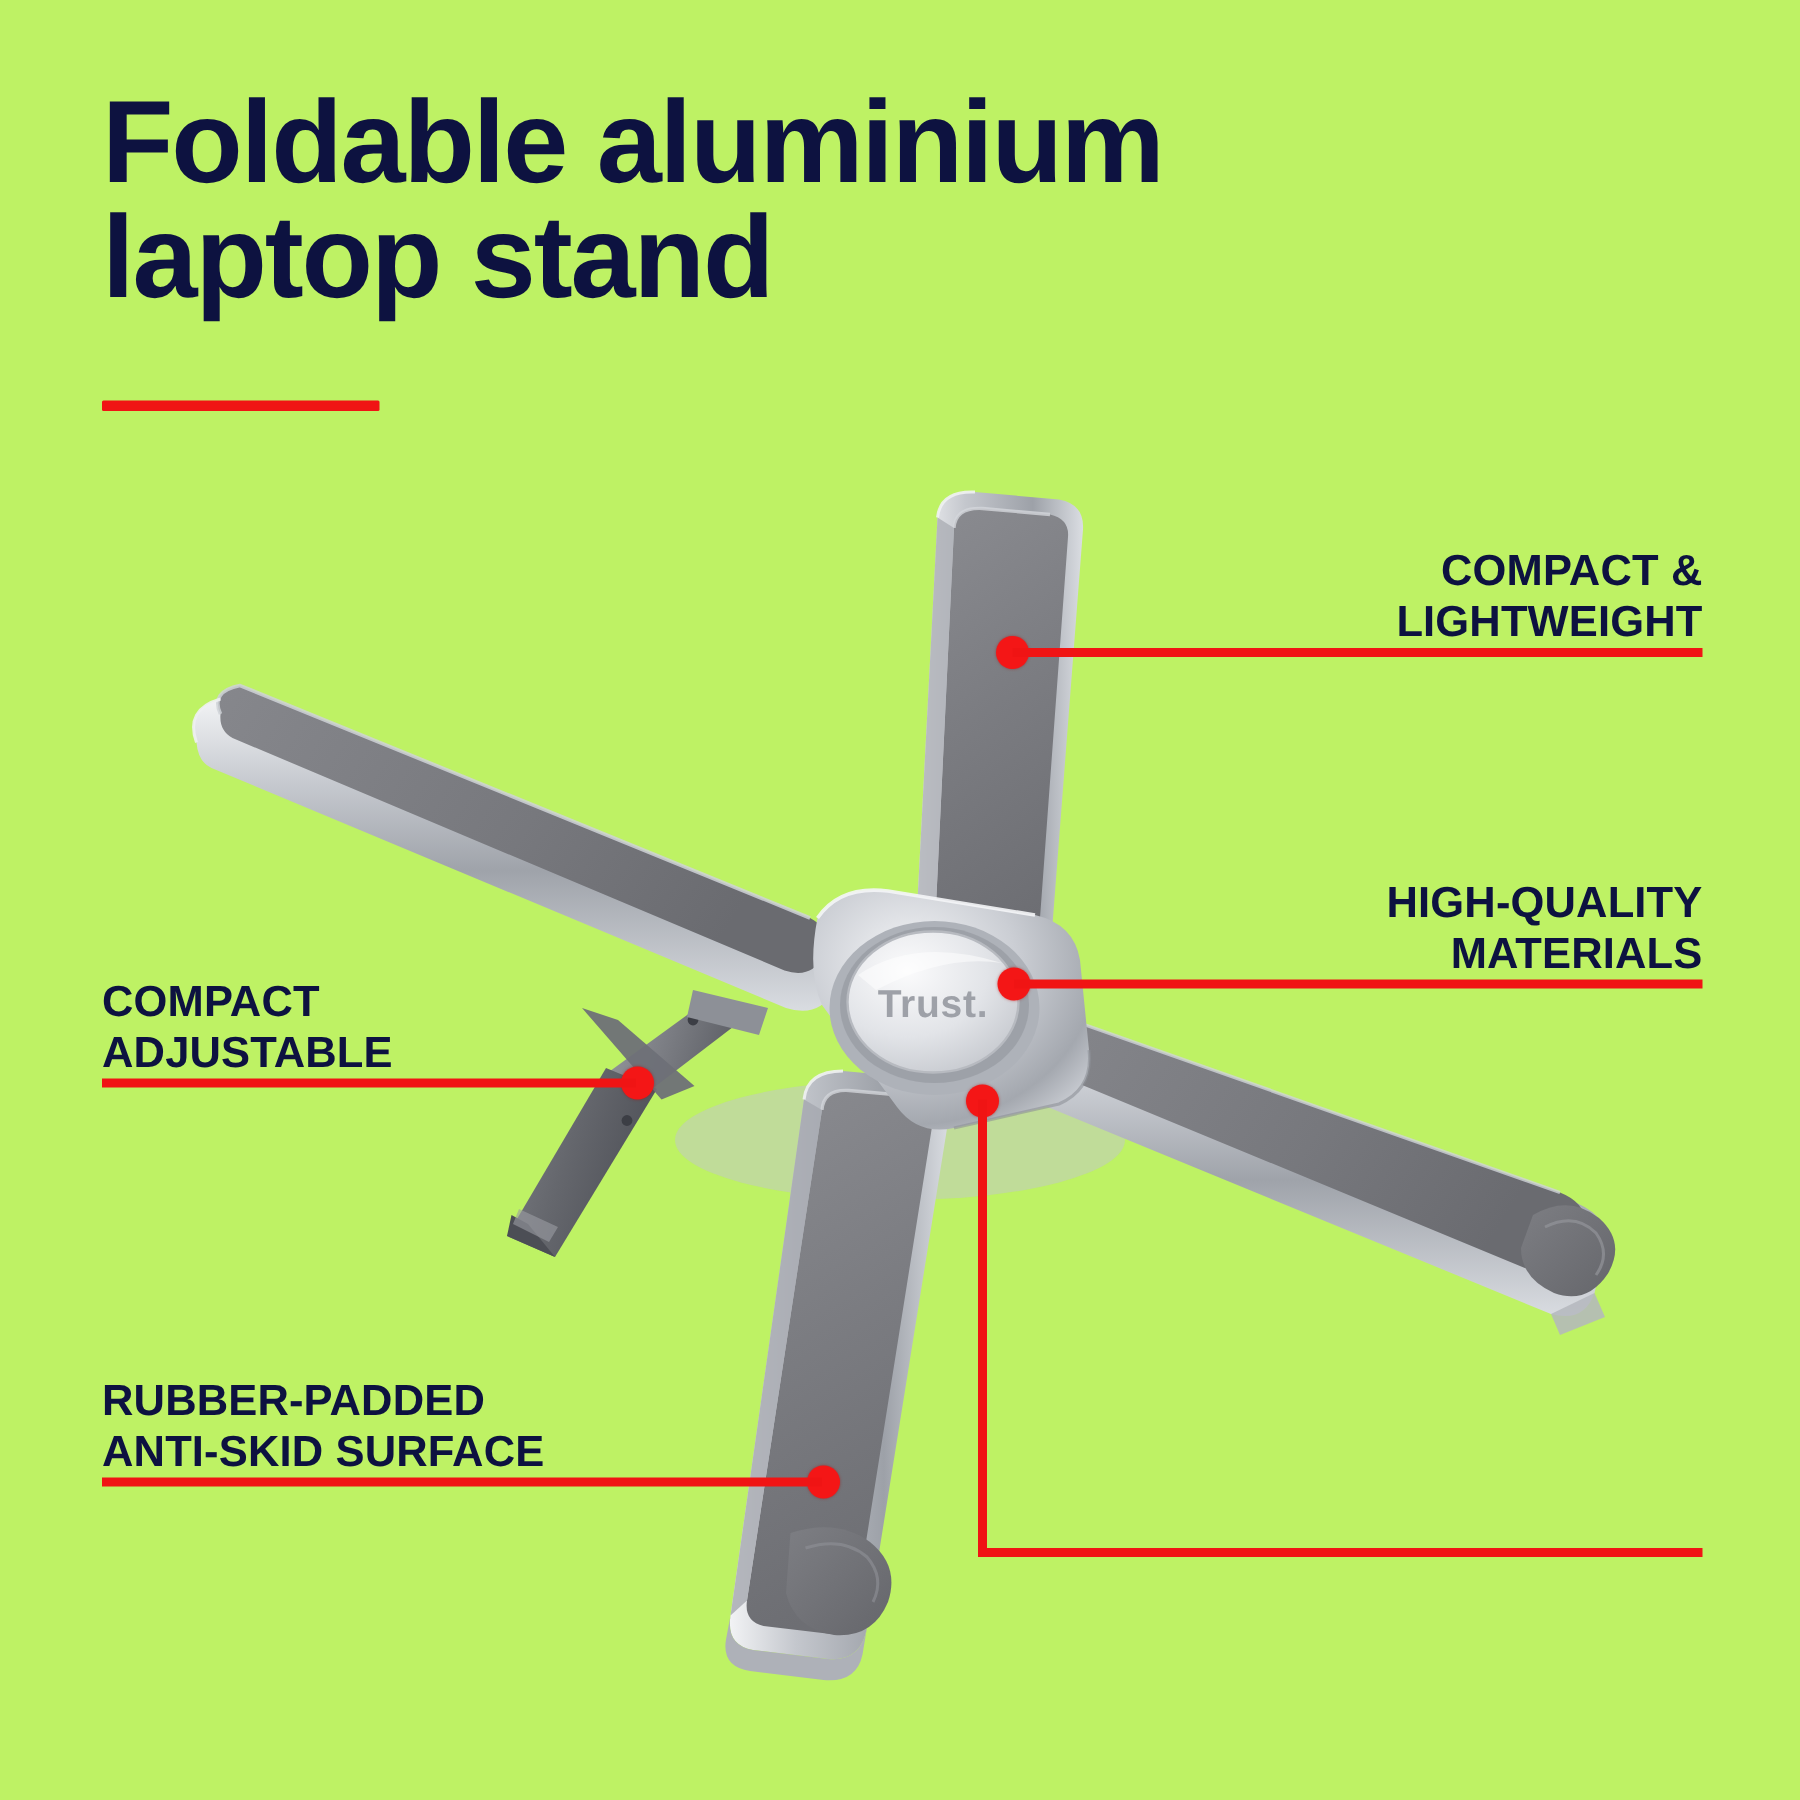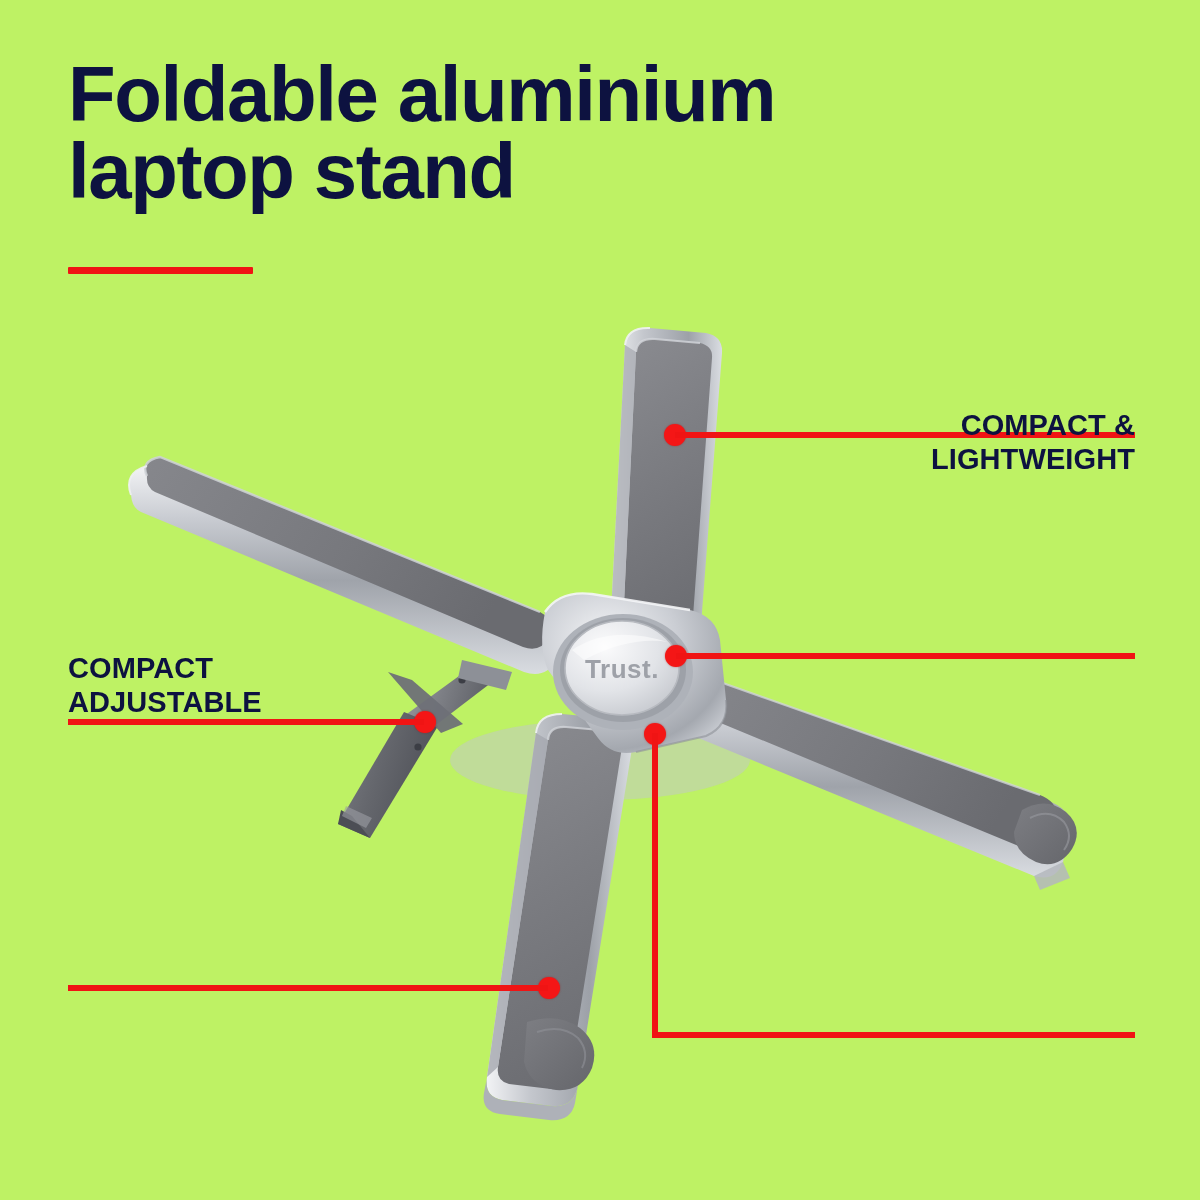--- a/index.html
+++ b/index.html
@@ -45,21 +45,21 @@
   .callout-text {
     position: absolute;
     color: #0d1240;
     font-family: "Liberation Sans", sans-serif;
     font-weight: bold;
     font-size: 29px;
     line-height: 1.17;
     letter-spacing: 0.1px;
     white-space: pre-line;
   }
-  .callout-text.right { text-align: right; margin-top: 44px; }
+  .callout-text.right { text-align: right; }
   .callout-text.left  { text-align: left; }
 
   
   .lead-h {
     position: absolute;
     height: 6px;
     background: #f01414;
   }
   .lead-v {
     position: absolute;
@@ -242,26 +242,30 @@
     </g>
   </svg>
 
   <div class="lead-dot" style="left:664px; top:424px;"></div>
   <div class="lead-h" style="left:675px; top:432px; width:460px;"></div>
   <div class="callout-text right" style="left:735px; top:365px; width:400px;">COMPACT &amp;
 LIGHTWEIGHT</div>
 
   <div class="lead-dot" style="left:665px; top:645px;"></div>
   <div class="lead-h" style="left:676px; top:653px; width:459px;"></div>
+  <div class="callout-text right" style="left:735px; top:586px; width:400px;">HIGH-QUALITY
+MATERIALS</div>
 
   <div class="lead-dot" style="left:414px; top:711px;"></div>
   <div class="lead-h" style="left:68px; top:719px; width:356px;"></div>
   <div class="callout-text left" style="left:68px; top:652px; width:420px;">COMPACT
 ADJUSTABLE</div>
 
   <div class="lead-dot" style="left:538px; top:977px;"></div>
   <div class="lead-h" style="left:68px; top:985px; width:480px;"></div>
+  <div class="callout-text left" style="left:68px; top:918px; width:520px;">RUBBER-PADDED
+ANTI-SKID SURFACE</div>
 
   <div class="lead-dot" style="left:644px; top:723px;"></div>
   <div class="lead-v" style="left:652px; top:733px; height:305px;"></div>
   <div class="lead-h" style="left:652px; top:1032px; width:483px;"></div>
 
 </div>
 
 </body></html>

